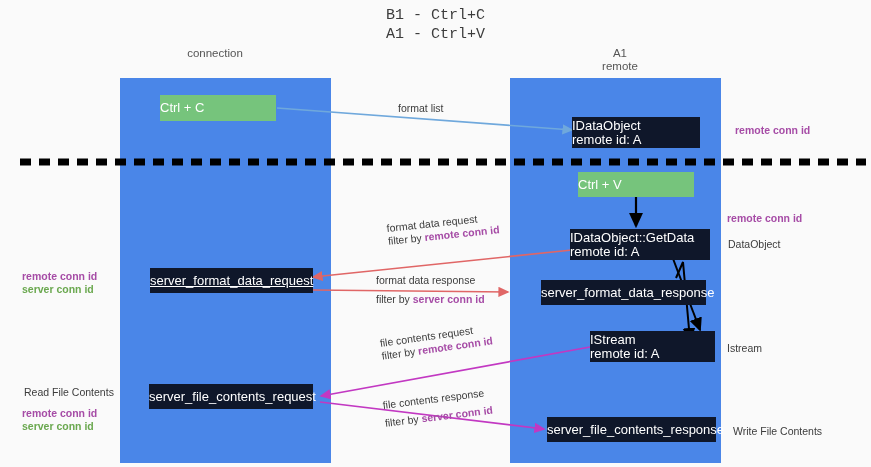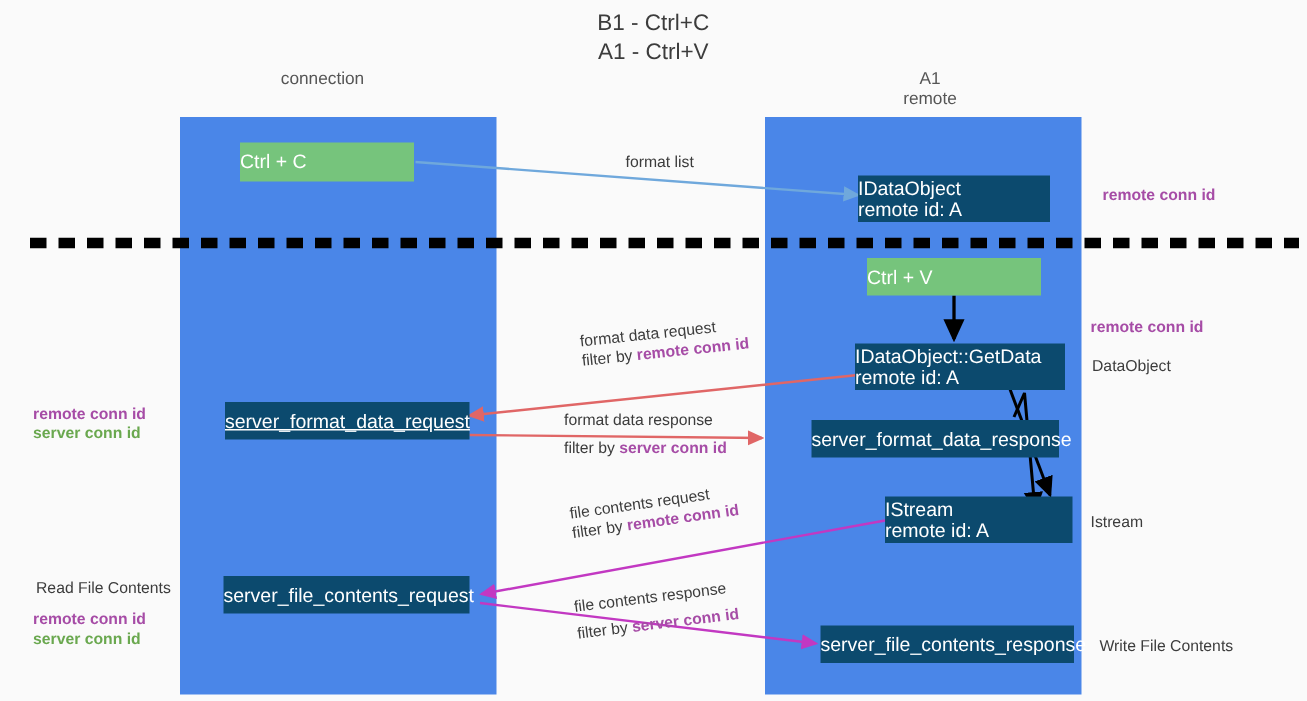--- a/index.html
+++ b/index.html
@@ -1,28 +1,28 @@
 <!DOCTYPE html>
 <html><head>
 <meta charset="utf-8">
 <style>
   html,body{margin:0;padding:0;background:#fafafa;}
   body{width:871px;height:467px;position:relative;overflow:hidden;
        font-family:"Liberation Sans","DejaVu Sans",sans-serif;color:#3c3c3c;}
   .stage{position:absolute;inset:0;}
   .lane{position:absolute;background:#4a86e8;}
   .title{position:absolute;left:0;right:0;top:6px;text-align:center;
-         font-size:15px;line-height:19px;color:#3c3c3c;}
+         font-size:15px;line-height:19px;color:#3c3c3c;font-family:Liberation Mono, monospace;}
   .colhdr{position:absolute;text-align:center;font-size:11.5px;
           line-height:13px;color:#555;}
   .box{position:absolute;box-sizing:border-box;display:flex;
        flex-direction:column;align-items:flex-start;justify-content:center;
        color:#ffffff;font-size:13px;line-height:13.5px;text-align:center;}
   .box.green{background:#76c47c;}
-  .box.orange{background:#0c4a6e;}
+  .box.orange{background:#0f172a;}
   .box span{display:block;}
   .lbl{position:absolute;font-size:10.5px;line-height:13px;color:#3c3c3c;
        white-space:nowrap;}
   .lbl b{font-weight:bold;}
   .purple{color:#a64ca6;}
   .green-t{color:#6aa84f;}
   .side{position:absolute;font-size:10.5px;line-height:14px;white-space:nowrap;}
   .side.bold{font-weight:bold;}
   svg.ov{position:absolute;left:0;top:0;width:871px;height:467px;
          pointer-events:none;overflow:visible;}
@@ -115,21 +115,21 @@
   </div>
 
   <div class="box orange" style="left:547px;top:417px;width:169px;height:25px;">
     <span>server_file_contents_response</span>
   </div>
 
   <div class="box orange" style="left:149px;top:384px;width:164px;height:25px;">
     <span>server_file_contents_request</span>
   </div>
 
-  <div class="lbl" style="left:398px;top:102px;margin-left:19px;">
+  <div class="lbl" style="left:398px;top:102px;">
     <span>format list</span>
   </div>
 
   <div class="lbl rot" style="left:386px;top:222px;transform:rotate(-6deg);">
     <div>format data request</div>
     <div>
       <span>filter by </span><b class="purple">remote conn id</b>
     </div>
   </div>
 

